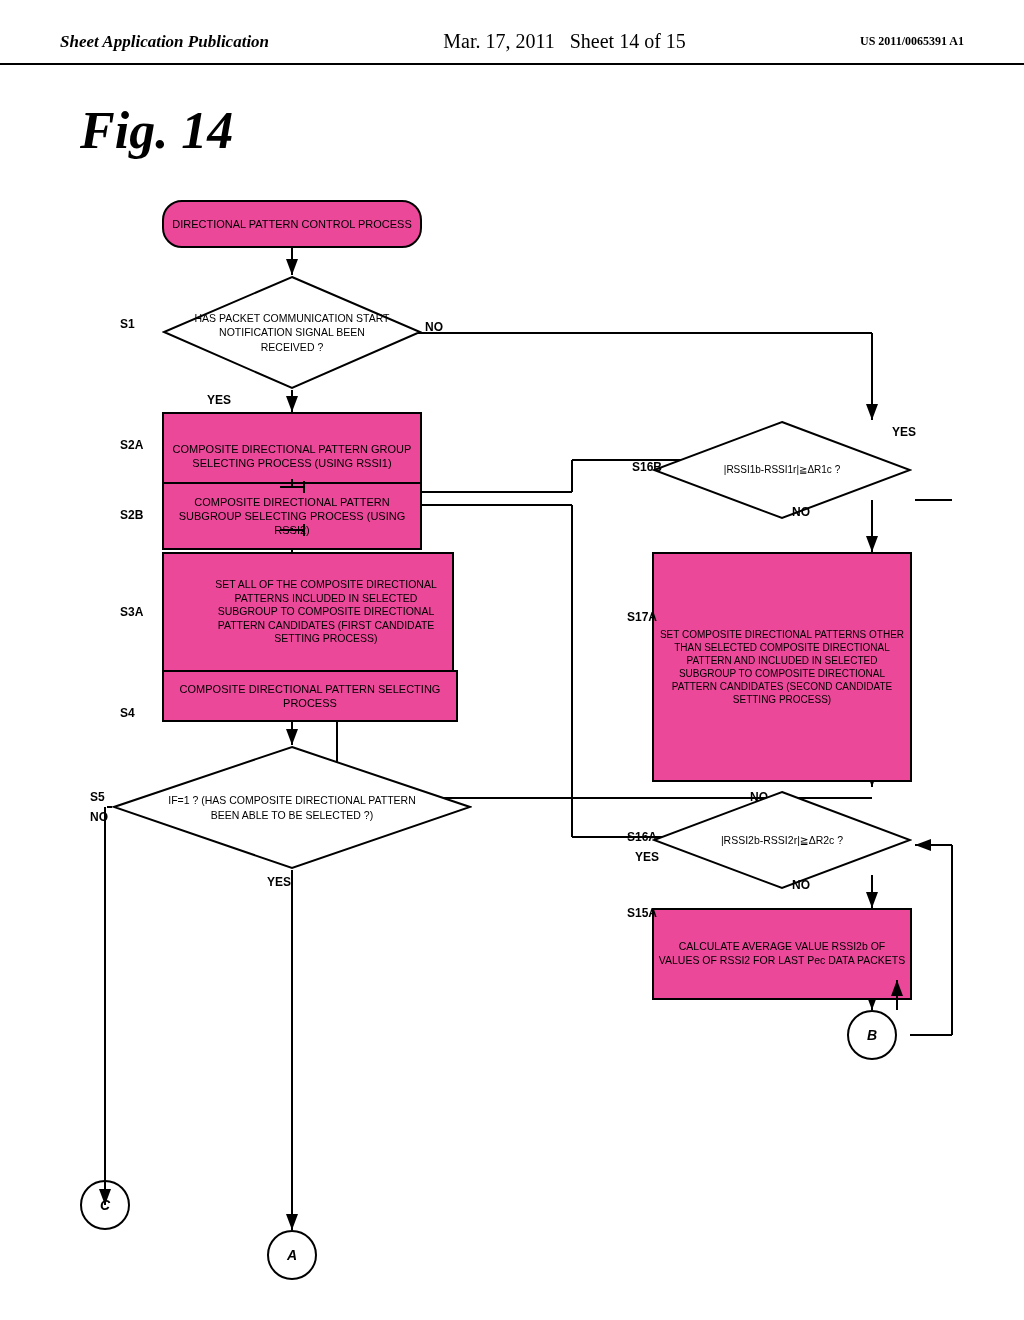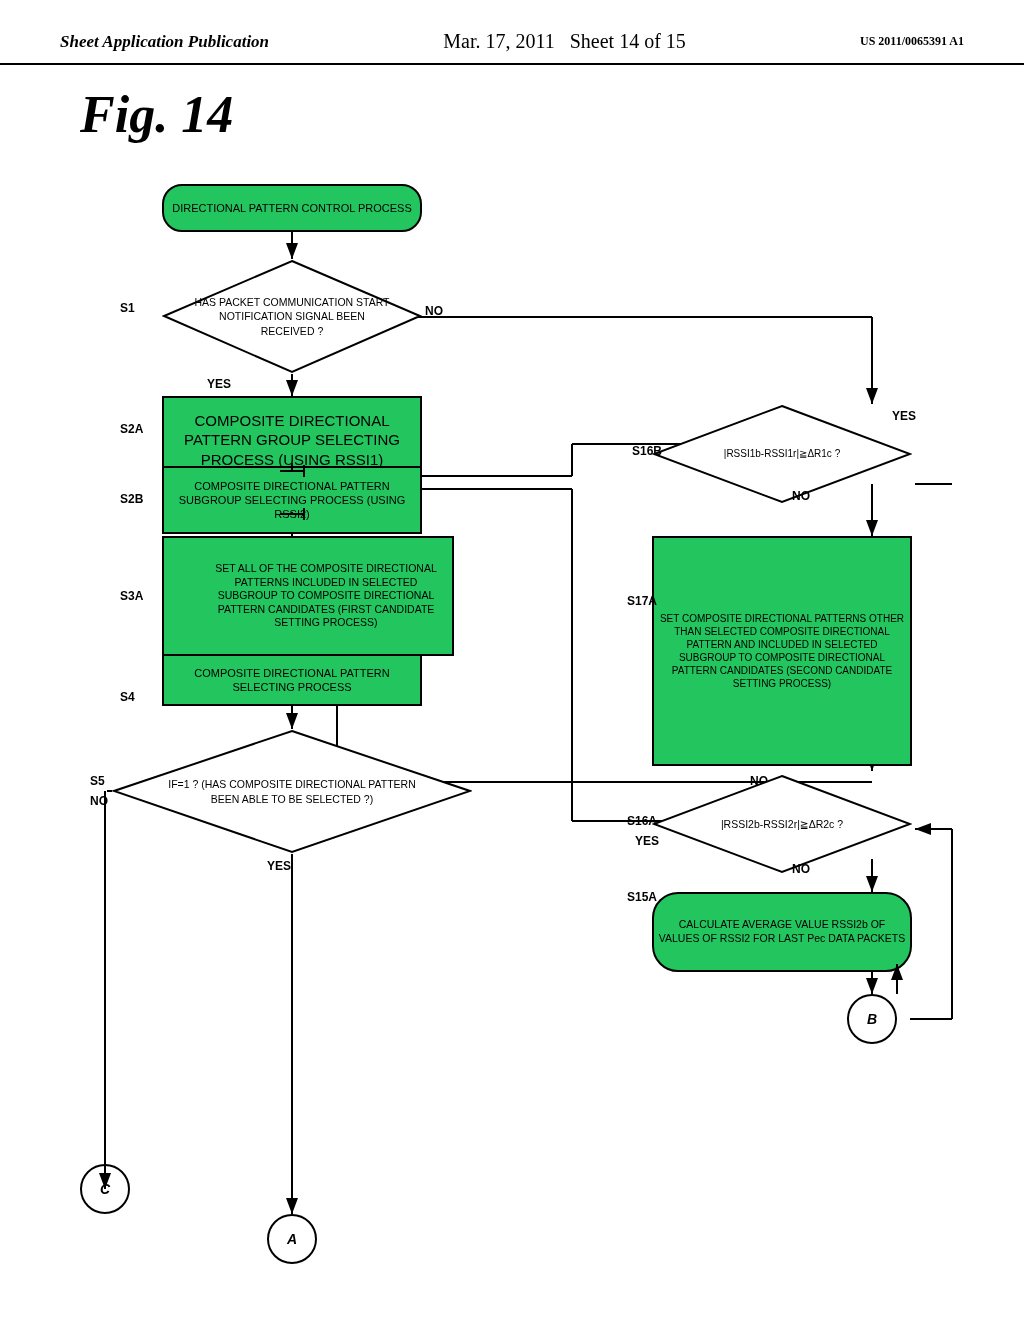--- a/index.html
+++ b/index.html
@@ -35,36 +35,36 @@
     .header-right {
       font-size: 12px;
       font-weight: bold;
     }
 
     .fig-title {
       font-size: 52px;
       font-style: italic;
       font-weight: bold;
       margin-left: 80px;
-      margin-top: 20px;
+      margin-top: 36px;
       margin-bottom: 30px;
     }
 
     .diagram-container {
       position: relative;
       width: 920px;
       margin: 0 auto;
       height: 1100px;
     }
 
     
     .flow-box {
       position: absolute;
       border: 2px solid #000;
-      background: #22c55e;
+      background: #ec4899;
       text-align: center;
       font-size: 11.5px;
       font-family: Arial, sans-serif;
       display: flex;
       align-items: center;
       justify-content: center;
       line-height: 1.3;
       padding: 4px;
     }
 
@@ -202,21 +202,21 @@
 
   <div class="label-text" style="left:373px; top:130px;">NO</div>
 
   <div class="label-text" style="left:155px; top:203px;">YES</div>
 
   <svg style="position:absolute;top:288px;left:225px;width:30px;height:18px;" xmlns="http://www.w3.org/2000/svg">
     <line x1="0" y1="9" x2="20" y2="9" stroke="#000" stroke-width="2" marker-end="url(#arrowhead)"></line>
     <line x1="22" y1="2" x2="22" y2="16" stroke="#000" stroke-width="2"></line>
   </svg>
 
-  <div class="flow-box" style="left:110px; top:222px; width:260px; height:88px; font-size:15px;">
+  <div class="flow-box" style="left:110px; top:222px; width:260px; height:88px; font-size:11px;">
     <span>COMPOSITE DIRECTIONAL PATTERN
 GROUP SELECTING PROCESS
 (USING RSSI1)</span>
   </div>
   <div class="label-text" style="left:68px; top:248px;">S2A</div>
 
   <svg style="position:absolute;top:301px;left:225px;width:30px;height:18px;" xmlns="http://www.w3.org/2000/svg">
     <line x1="0" y1="9" x2="20" y2="9" stroke="#000" stroke-width="2" marker-end="url(#arrowhead)"></line>
     <line x1="22" y1="2" x2="22" y2="16" stroke="#000" stroke-width="2"></line>
   </svg>
@@ -230,21 +230,21 @@
 
   <div class="flow-box" style="left:110px; top:362px; width:292px; height:120px; font-size:10.5px;padding-left:40px;">
     <span>SET ALL OF THE COMPOSITE
 DIRECTIONAL PATTERNS INCLUDED IN
 SELECTED SUBGROUP TO COMPOSITE
 DIRECTIONAL PATTERN CANDIDATES
 (FIRST CANDIDATE SETTING PROCESS)</span>
   </div>
   <div class="label-text" style="left:68px; top:415px;">S3A</div>
 
-  <div class="flow-box" style="left:110px; top:480px; width:260px; height:52px; font-size:11px;">
+  <div class="flow-box" style="left:110px; top:480px; width:296px; height:52px; font-size:11px;">
     <span>COMPOSITE DIRECTIONAL PATTERN
 SELECTING PROCESS</span>
   </div>
   <div class="label-text" style="left:68px; top:500px;margin-top:16px;">S4</div>
 
   <div style="position:absolute; left:60px; top:555px; width:360px; height:125px;">
     <svg width="360" height="125" viewBox="0 0 360 125" style="position:absolute;top:0;left:0;">
       <polygon points="180,2 358,62 180,123 2,62" fill="white" stroke="black" stroke-width="2"></polygon>
     </svg>
     <div style="position:absolute;top:0;left:0;width:360px;height:125px;display:flex;align-items:center;justify-content:center;text-align:center;font-size:10.5px;font-family:Arial,sans-serif;line-height:1.35;padding:20px 50px;">
@@ -299,21 +299,21 @@
       <span>|RSSI2b-RSSI2r|≧ΔR2c
 ?</span>
     </div>
   </div>
   <div class="label-text" style="left:575px; top:640px;">S16A</div>
 
   <div class="label-text" style="left:740px; top:688px; font-family:Arial,sans-serif; font-size:12px; font-weight:bold;">NO</div>
 
   <div class="label-text" style="left:583px; top:660px; font-family:Arial,sans-serif; font-size:12px; font-weight:bold;">YES</div>
 
-  <div class="flow-box" style="left:600px; top:718px; width:260px; height:80px; font-size:10.5px;border-radius:26px;">
+  <div class="flow-box" style="left:600px; top:718px; width:260px; height:92px; font-size:10.5px;">
     <span>CALCULATE AVERAGE VALUE
 RSSI2b OF VALUES OF RSSI2
 FOR LAST Pec DATA PACKETS</span>
   </div>
   <div class="label-text" style="left:575px; top:716px;">S15A</div>
 
   <div class="circle-connector" style="left:28px; top:990px; width:50px; height:50px;">
     <span>C</span>
   </div>
 

